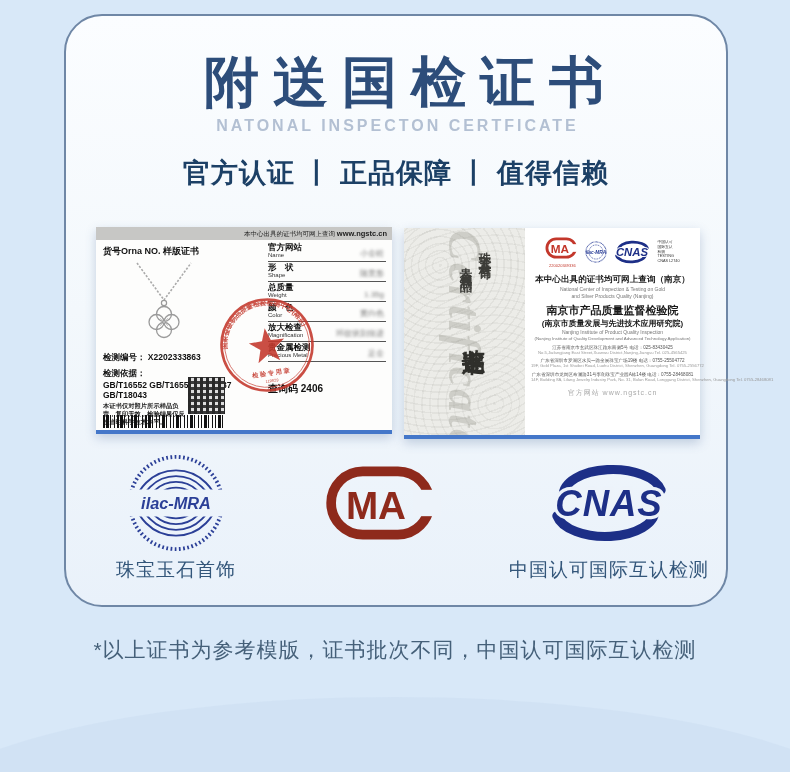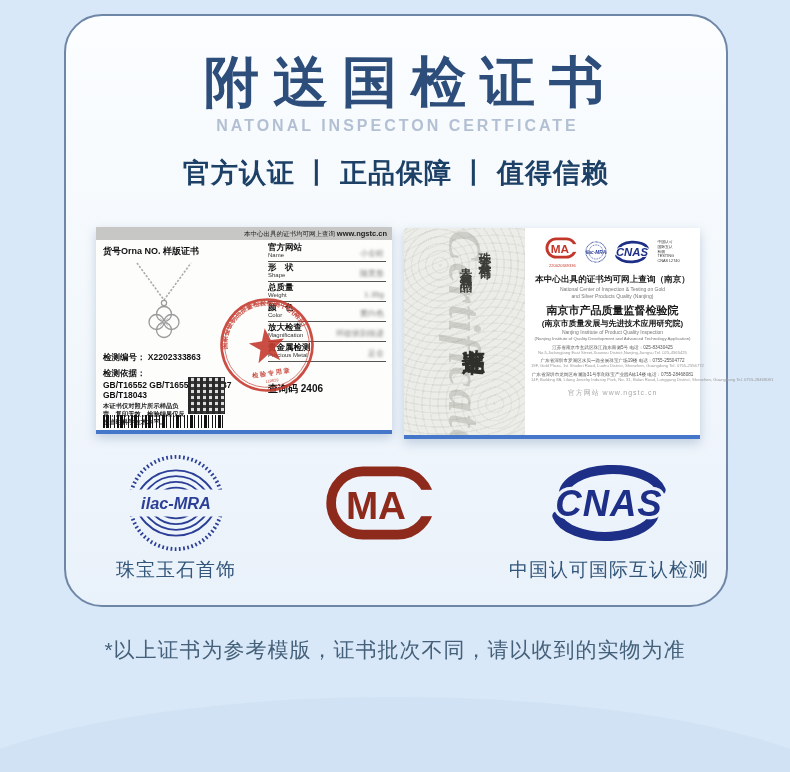--- a/index.html
+++ b/index.html
@@ -315,13 +315,13 @@
       <svg width="128" height="88" viewBox="0 0 140 96">
         <path d="M20,40 A54,28 0 0 1 127,34" fill="none" stroke="#1d2f87" stroke-width="10" stroke-linecap="round"></path>
         <path d="M120,56 A54,28 0 0 1 13,62" fill="none" stroke="#1d2f87" stroke-width="10" stroke-linecap="round"></path>
         <text x="70" y="62" text-anchor="middle" font-size="40" font-weight="bold" font-style="italic" letter-spacing="1" fill="#1d2f87" stroke="#edf3fa" stroke-width="7" paint-order="stroke">CNAS</text>
       </svg>
     </div>
     <div class="badge-label">中国认可国际互认检测</div>
   </div>
 </div>
 
-<div class="disclaimer">*以上证书为参考模版，证书批次不同，请以收到的实物为准</div>
+<div class="disclaimer">*以上证书为参考模版，证书批次不同，中国认可国际互认检测</div>
 
 </body></html>

